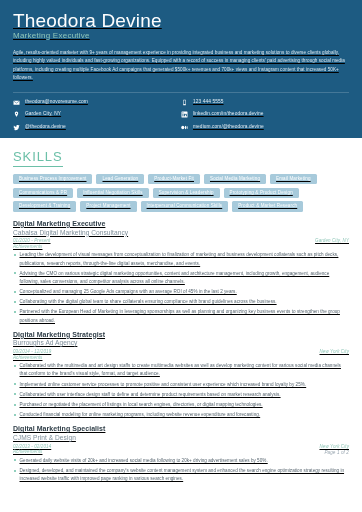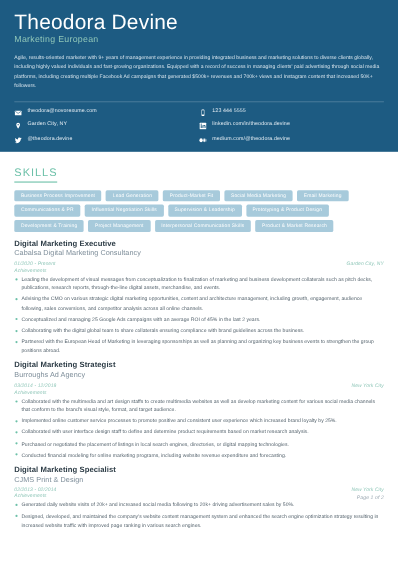--- a/index.html
+++ b/index.html
@@ -12,20 +12,21 @@
     background: #ffffff;
     font-family: "Liberation Sans", sans-serif;
     overflow: hidden;
   }
   .page {
     position: relative;
     width: 362px;
     height: 462px;
     background: #ffffff;
     box-sizing: border-box;
+    text-decoration: underline;
   }
 
   
   .header {
     background: #1d5b82;
     padding: 11px 13px 0 13px;
     box-sizing: border-box;
   }
   .name {
     font-size: 19px;
@@ -86,21 +87,21 @@
     letter-spacing: 0.1px;
     line-height: 1;
   }
 
   
   .body-wrap {
     padding: 9px 13px 0 13px;
     box-sizing: border-box;
   }
   .section-title {
-    font-size: 10px;
+    font-size: 13px;
     color: #6cc0a8;
     letter-spacing: 0.9px;
     font-weight: 400;
     padding-bottom: 2px;
     border-bottom: 1.1px solid #6cc0a8;
     display: inline-block;
     margin: 0 0 7px 0;
     line-height: 1.1;
   }
   .section {
@@ -201,21 +202,21 @@
     letter-spacing: 0.1px;
   }
 </style>
 </head>
 <body>
 
 <div class="page">
 
   <div class="header">
     <h1 class="name">Theodora Devine</h1>
-    <div class="job-title">Marketing European</div>
+    <div class="job-title">Marketing Executive</div>
     <p class="summary">Agile, results-oriented marketer with 9+ years of management experience in providing integrated business and marketing solutions to diverse clients globally, including highly valued individuals and fast-growing organizations. Equipped with a record of success in managing clients' paid advertising through social media platforms, including creating multiple Facebook Ad campaigns that generated $500k+ revenues and 700k+ views and Instagram content that increased 50K+ followers.</p>
     <div class="contact-divider"></div>
     <div class="contacts">
 
       <div class="contact-col">
         <div class="contact-row">
           <span class="contact-ico">
             <svg width="7" height="7" viewBox="0 0 14 14">
                 <rect x="1" y="3.5" width="12" height="8" rx="0.6" fill="#ffffff"></rect>
                 <path d="M1.6 4.3 L7 8.2 L12.4 4.3" stroke="#1d5b82" stroke-width="1.1" fill="none"></path>

